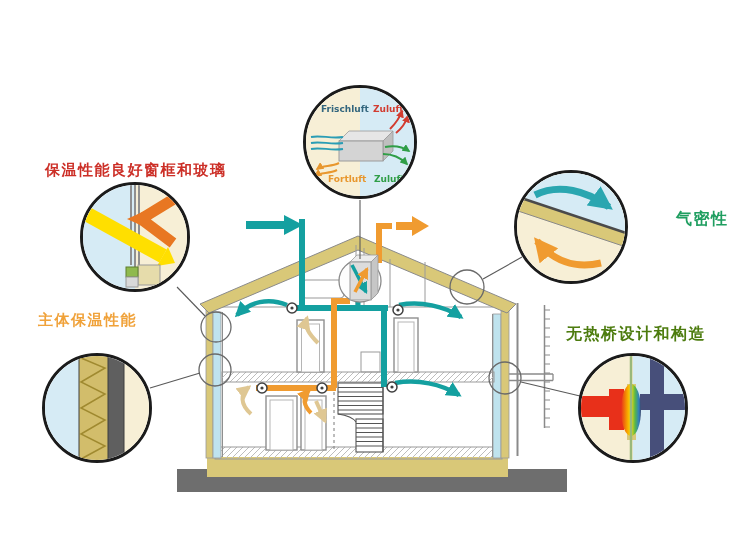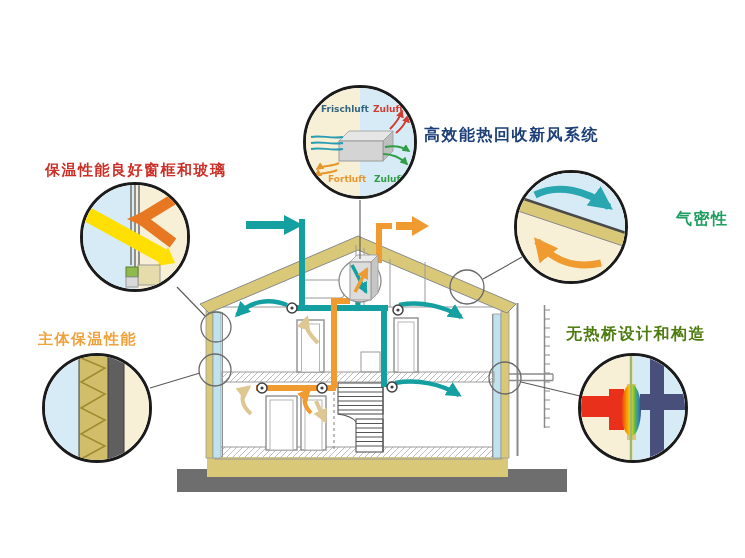--- a/index.html
+++ b/index.html
@@ -2,21 +2,21 @@
 <html><head>
 <meta charset="utf-8">
 <style>
   html,body{margin:0;padding:0;background:#fff;}
   #canvas{position:relative;width:745px;height:496px;background:#ffffff;overflow:hidden;
           font-family:"DejaVu Sans",sans-serif;}
   .abs{position:absolute;}
   .callout-label{position:absolute;font-weight:bold;letter-spacing:1.5px;white-space:nowrap;}
   .lbl-ventilation{left:424px;top:125px;font-size:16px;color:#1c3f77;}
   .lbl-window{left:45px;top:161px;font-size:15px;color:#cc2f27;}
-  .lbl-insulation{left:38px;top:330px;font-size:15px;color:#f0a23a;}
+  .lbl-insulation{left:38px;top:311px;font-size:15px;color:#f0a23a;}
   .lbl-airtightness{left:628px;top:209px;font-size:16px;color:#1f9e60;margin-left:48px;}
   .lbl-thermal{left:566px;top:324px;font-size:16px;color:#4d7c0f;}
   .circle{position:absolute;border:3px solid #1b1b1b;border-radius:50%;overflow:hidden;background:#fff;box-sizing:border-box;}
   .c-vent{left:303px;top:85px;width:114px;height:114px;}
   .c-window{left:80px;top:182px;width:110px;height:110px;}
   .c-insul{left:42px;top:353px;width:110px;height:110px;}
   .c-air{left:514px;top:170px;width:114px;height:114px;}
   .c-thermal{left:578px;top:353px;width:110px;height:110px;}
   .de-label{position:absolute;font-size:9px;font-weight:bold;white-space:nowrap;}
   .de-frisch{left:15px;top:16px;color:#33667e;}
@@ -296,19 +296,18 @@
       <rect x="69" y="0" width="14" height="104" fill="#474f7a"></rect>
       <rect x="59" y="38" width="45" height="16" fill="#474f7a"></rect>
       <polygon points="0,40 28,40 28,33 43,33 43,74 28,74 28,61 0,61" fill="#e8301a"></polygon>
       <rect x="46" y="28" width="9" height="7" fill="#d9c878"></rect>
       <rect x="46" y="77" width="9" height="7" fill="#d9c878"></rect>
       <ellipse cx="50" cy="54" rx="10" ry="26" fill="url(#tg)"></ellipse>
       <line x1="50" y1="0" x2="50" y2="104" stroke="#9ab87a" stroke-width="2.5"></line>
     </svg>
   </div>
 
-  <div class="callout-label lbl-ventilation">高效能热回收新风系统</div>
   <div class="callout-label lbl-window">保温性能良好窗框和玻璃</div>
   <div class="callout-label lbl-insulation">主体保温性能</div>
   <div class="callout-label lbl-airtightness">气密性</div>
   <div class="callout-label lbl-thermal">无热桥设计和构造</div>
 
 </div>
 
 </body></html>

